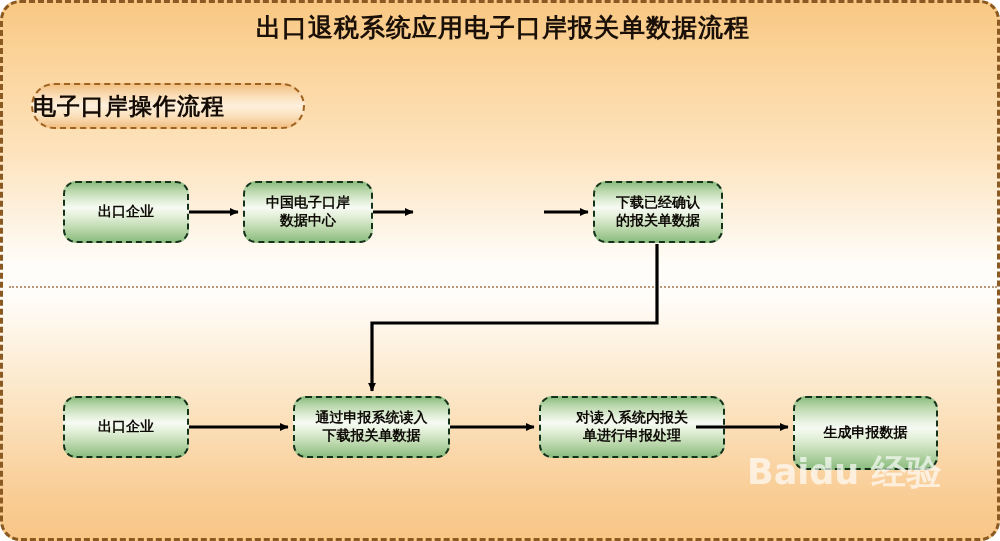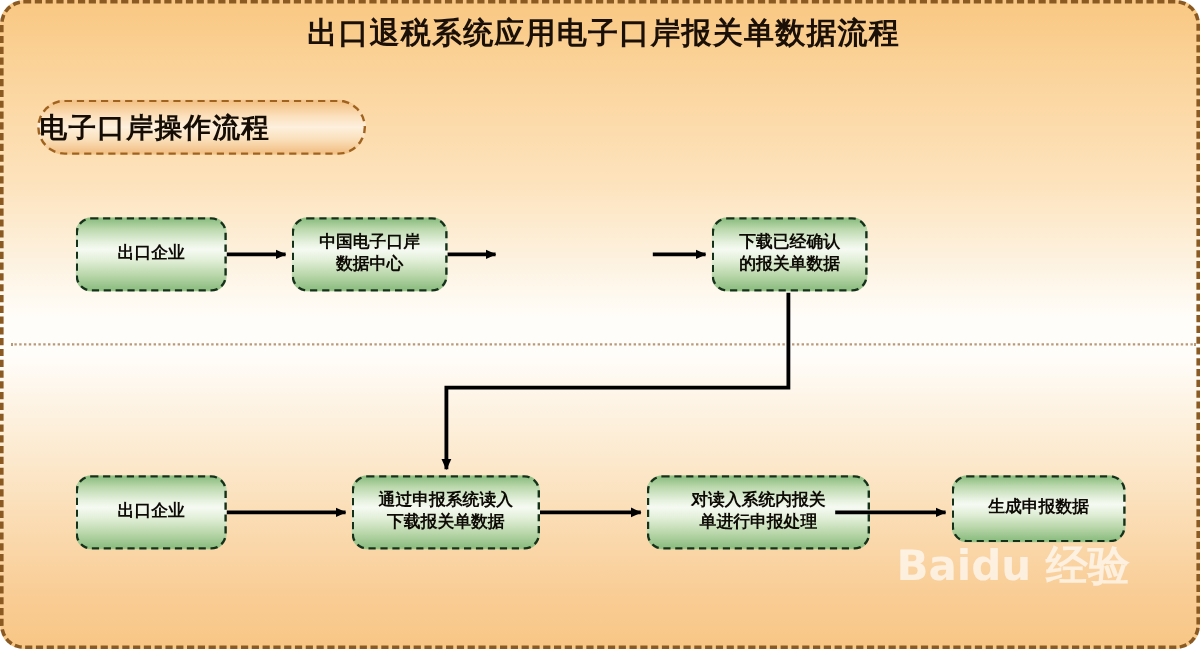--- a/index.html
+++ b/index.html
@@ -118,21 +118,21 @@
 
   
   #node-r1-0 { left: 60px;  top: 178px; width: 126px; height: 62px; }
   #node-r1-1 { left: 240px; top: 178px; width: 130px; height: 62px; justify-content: center; }
   #node-r1-2 { left: 415px; top: 178px; width: 126px; height: 62px; }
   #node-r1-3 { left: 590px; top: 178px; width: 130px; height: 62px; }
   
   #node-r2-0 { left: 60px;  top: 393px; width: 126px; height: 62px; }
   #node-r2-1 { left: 290px; top: 393px; width: 157px; height: 62px; }
   #node-r2-2 { left: 536px; top: 393px; width: 186px; height: 62px; }
-  #node-r2-3 { left: 790px; top: 393px; width: 145px; height: 56px; }
+  #node-r2-3 { left: 790px; top: 393px; width: 145px; height: 74px; }
 
   
   #wires {
     position: absolute;
     left: 0;
     top: 0;
     width: 1000px;
     height: 541px;
     pointer-events: none;
   }

